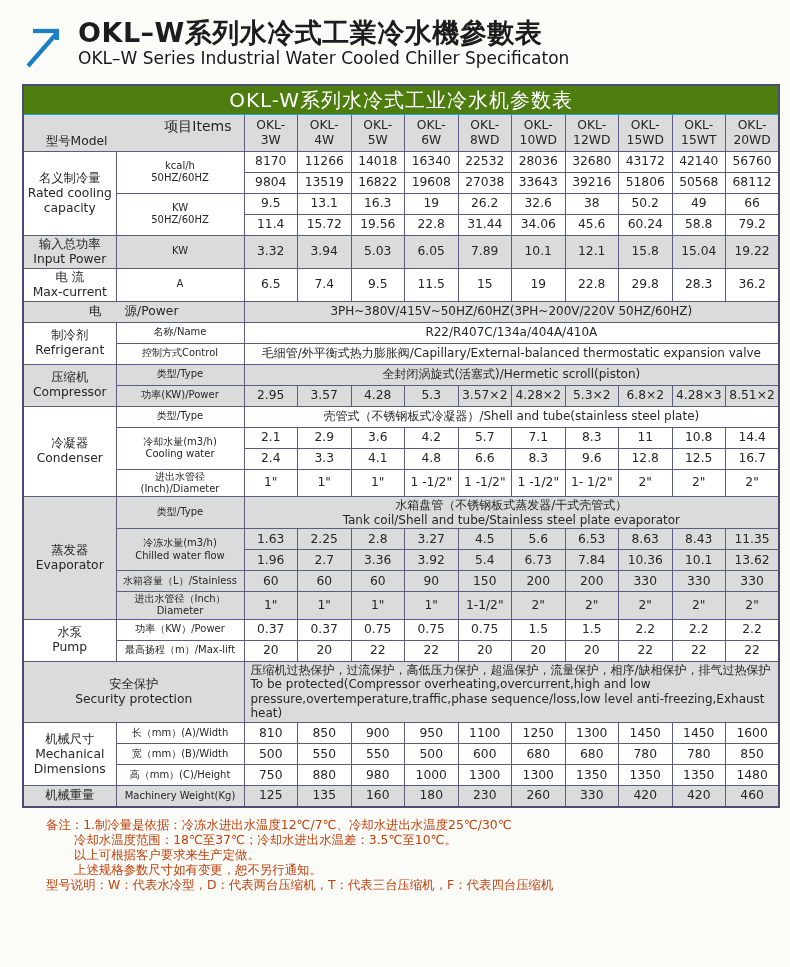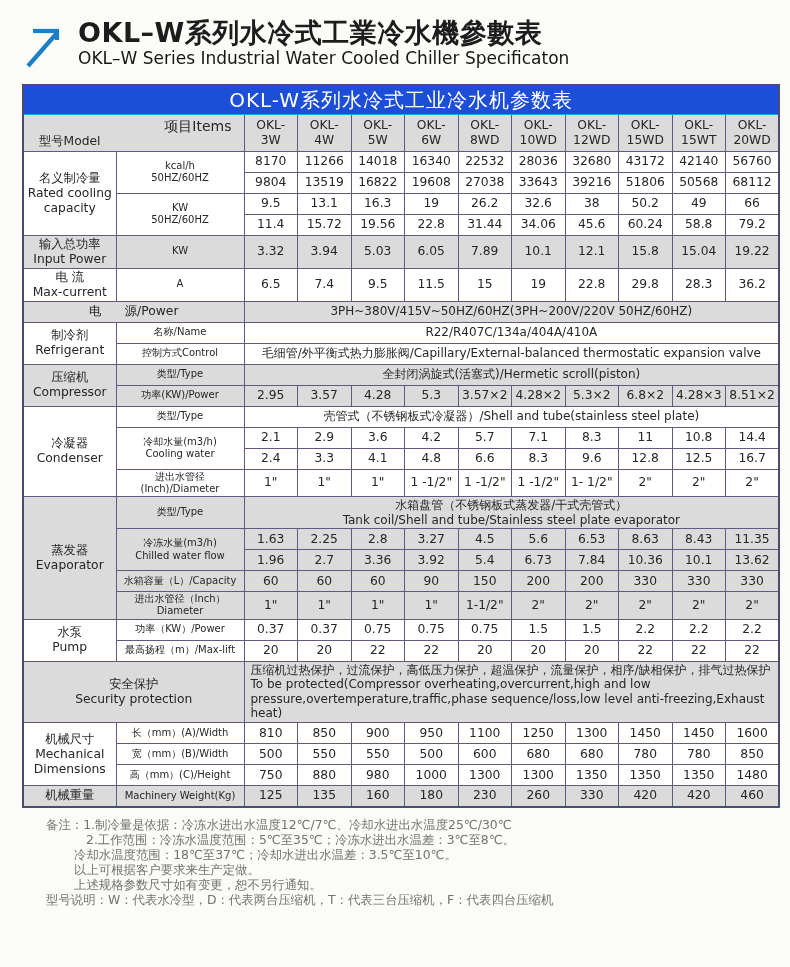--- a/index.html
+++ b/index.html
@@ -25,41 +25,41 @@
   td {
     border:1px solid #5c5c80;
     font-size:12.3px; line-height:1.22;
     text-align:center; vertical-align:middle;
     padding:1px 2px; color:#262626;
     overflow:hidden;
   }
   tr { height:21px; }
   tr.titlebar-row { height:29px; }
   td.titlebar {
-    background:#1d4ed8; color:#ffffff;
+    background:#4d7c0f; color:#ffffff;
     font-size:20px; letter-spacing:1px; font-weight:500;
     border-color:#18a7e3;
   }
   tr.header-row { height:37px; }
   tr.header-row td { background:#dbdbdb; }
   td.corner {
     position:relative;
     background-image:linear-gradient(to bottom right,
       transparent calc(50% - 0.8px), #5c5c80 calc(50% - 0.8px),
       #5c5c80 calc(50% + 0.8px), transparent calc(50% + 0.8px));
   }
-  .corner-model { position:absolute; left:15px; bottom:2px; font-size:12.3px; }
+  .corner-model { position:absolute; left:22px; bottom:2px; font-size:12.3px; }
   .corner-items { position:absolute; right:12px; top:3px; font-size:14px; }
   tr.g td { background:#dbdbdb; }
   td.grp, td.grp2 { font-size:12.3px; }
   td.wide { font-size:12px; }
   td.wide-left { font-size:12px; text-align:left; padding-left:6px; }
   td.itm { font-size:10px; }
   
-  .notes { margin:9px 0 0 46px; font-size:12.4px; line-height:1.22; color:#737373; }
+  .notes { margin:9px 0 0 46px; font-size:12.4px; line-height:1.22; color:#c2410c; }
   .notes .line { white-space:nowrap; }
   .i0 { padding-left:0; }
   .i1 { padding-left:28px; }
   .i2 { padding-left:40px; }
 </style>
 </head>
 <body>
 
 <div class="page-header">
   <svg class="arrow-logo" width="46" height="50" viewBox="0 0 46 50">
@@ -284,21 +284,21 @@
           <td class="val">3.36</td>
           <td class="val">3.92</td>
           <td class="val">5.4</td>
           <td class="val">6.73</td>
           <td class="val">7.84</td>
           <td class="val">10.36</td>
           <td class="val">10.1</td>
           <td class="val">13.62</td>
         </tr>
         <tr class="g">
-          <td class="itm">水箱容量（L）/Capacity</td>
+          <td class="itm">水箱容量（L）/Stainless</td>
           <td class="val">60</td>
           <td class="val">60</td>
           <td class="val">60</td>
           <td class="val">90</td>
           <td class="val">150</td>
           <td class="val">200</td>
           <td class="val">200</td>
           <td class="val">330</td>
           <td class="val">330</td>
           <td class="val">330</td>
@@ -400,18 +400,17 @@
           <td class="val">420</td>
           <td class="val">420</td>
           <td class="val">460</td>
         </tr>
       </tbody>
   </table>
 </div>
 
 <div class="notes" id="notes">
     <div class="line i0">备注：1.制冷量是依据：冷冻水进出水温度12℃/7℃、冷却水进出水温度25℃/30℃</div>
-    <div class="line i2">2.工作范围：冷冻水温度范围：5℃至35℃；冷冻水进出水温差：3℃至8℃。</div>
     <div class="line i1">冷却水温度范围：18℃至37℃；冷却水进出水温差：3.5℃至10℃。</div>
     <div class="line i1">以上可根据客户要求来生产定做。</div>
     <div class="line i1">上述规格参数尺寸如有变更，恕不另行通知。</div>
     <div class="line i0">型号说明：W：代表水冷型，D：代表两台压缩机，T：代表三台压缩机，F：代表四台压缩机</div>
   </div>
 
 </body></html>

